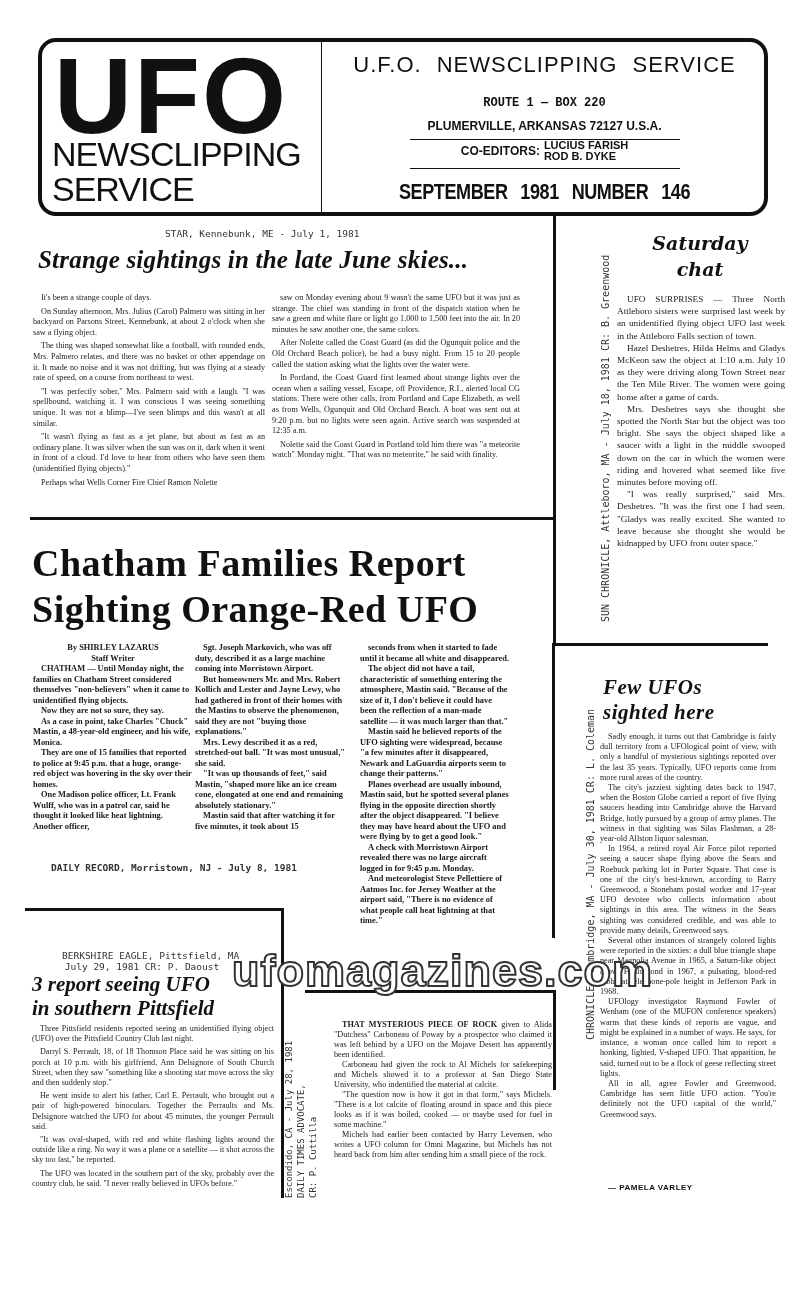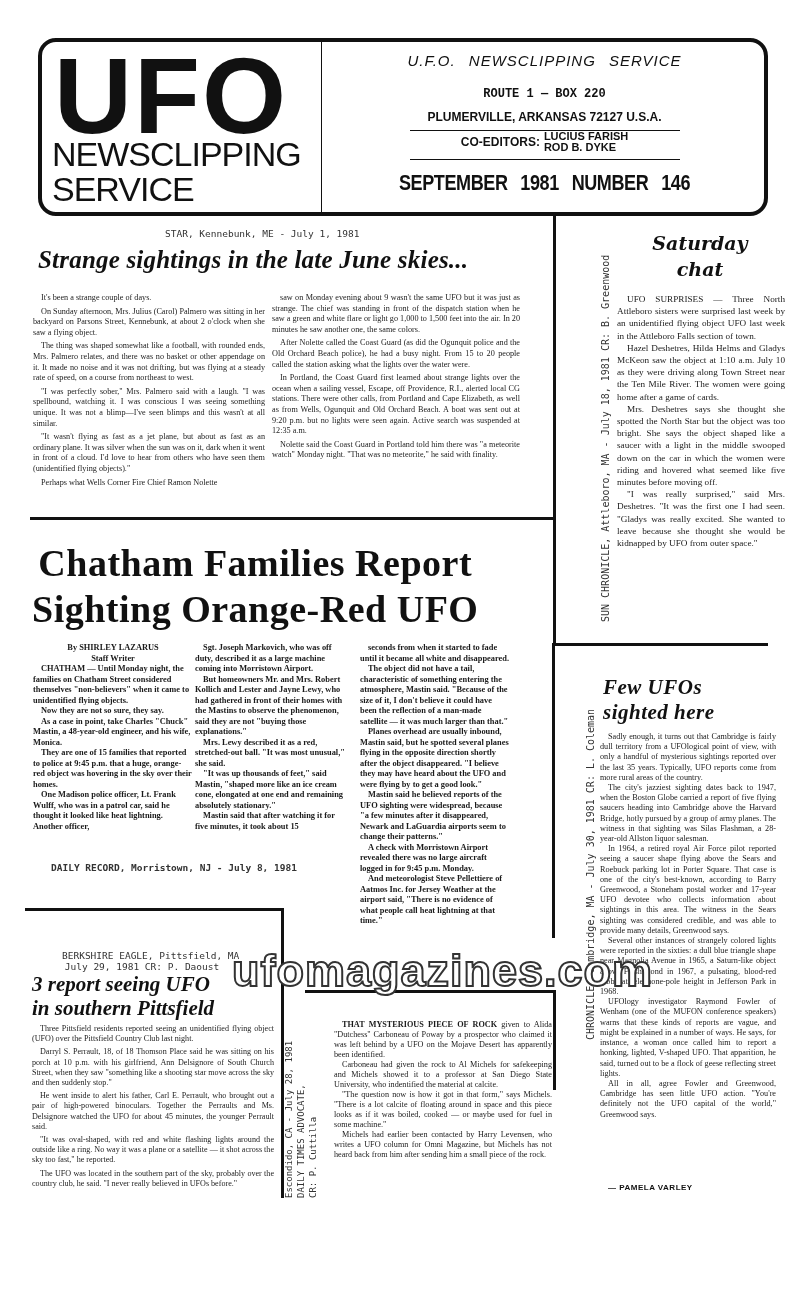--- a/index.html
+++ b/index.html
@@ -8,42 +8,42 @@
 
   .abs { position: absolute; }
 
   
   .masthead { left: 38px; top: 38px; width: 730px; height: 178px; border: 4px solid #111; border-radius: 18px; }
   .mh-left { position: absolute; left: 0; top: 0; width: 280px; height: 100%; border-right: 1.5px solid #111; padding-left: 48px; }
   .mh-ufo { position: absolute; left: 12px; top: 0px; font-family: "Liberation Sans", sans-serif; font-size: 108px; font-weight: 700; line-height: 108px; letter-spacing: 2px; color: #111; }
   .mh-ns { position: absolute; left: 10px; top: 95px; font-family: "Liberation Sans", sans-serif; font-size: 34px; line-height: 34px; letter-spacing: -1px; color: #111; }
   .mh-sv { position: absolute; left: 10px; top: 130px; font-family: "Liberation Sans", sans-serif; font-size: 34px; line-height: 34px; letter-spacing: -1px; color: #111; }
   .mh-right { position: absolute; left: 280px; top: 0; width: 445px; height: 100%; text-align: center; font-family: "Liberation Sans", sans-serif; }
-  .mh-title { margin-top: 10px; font-size: 15px; font-style: italic; letter-spacing: 1px; word-spacing: 8px; }
+  .mh-title { margin-top: 10px; font-size: 22px; letter-spacing: 1px; word-spacing: 8px; }
   .mh-addr1 { margin-top: 18px; font-size: 12px; font-weight: 700; font-family: Liberation Mono, monospace; }
   .mh-addr2 { margin-top: 9px; font-size: 12px; font-weight: 700; }
   .mh-rule { width: 270px; margin: 6px auto 0; border-top: 1.5px solid #111; }
   .mh-editors { display: flex; justify-content: center; align-items: center; margin-top: 0; font-size: 12px; font-weight: 700; gap: 4px; }
   .mh-editor-names { text-align: left; font-size: 11px; line-height: 11px; }
   .mh-issue { margin-top: 10px; font-family: "Liberation Sans", sans-serif; font-size: 22px; font-weight: 700; letter-spacing: -0.5px; word-spacing: 10px; transform: scaleX(0.82); }
 
   
   .vline { background: #111; width: 3px; }
   .hline { background: #111; height: 3px; }
 
   .caption-mono { font-family: "DejaVu Sans Mono", monospace; font-size: 9.5px; color: #333; white-space: nowrap; }
   .vert { writing-mode: vertical-rl; transform: rotate(180deg); font-family: "DejaVu Sans Mono", monospace; font-size: 10px; color: #333; white-space: nowrap; }
 
   .body-sm { font-size: 8.2px; line-height: 10.6px; text-align: justify; color: #222; }
   .body-sm p { text-indent: 8px; margin-bottom: 3px; }
   .body-bold { font-size: 8.4px; line-height: 10.5px; font-weight: 700; color: #1a1a1a; }
   .body-bold p { text-indent: 8px; }
 
   .h-strange { font-size: 25px; font-weight: 700; font-style: italic; letter-spacing: 0.2px; }
-  .h-chatham { font-size: 38px; font-weight: 700; line-height: 46px; letter-spacing: 0.5px; text-align: center; }
+  .h-chatham { font-size: 38px; font-weight: 700; line-height: 46px; letter-spacing: 0.5px; }
   .h-satchat { font-family: "DejaVu Serif", serif; font-size: 19px; font-weight: 700; font-style: italic; text-align: center; line-height: 26px; }
   .h-few { font-size: 21px; font-weight: 700; font-style: italic; line-height: 25px; letter-spacing: 0.5px; }
   .h-pitts { font-size: 21px; font-weight: 700; font-style: italic; line-height: 24px; }
 
   .sat-text { font-size: 9.2px; line-height: 12.2px; text-align: justify; color: #1a1a1a; }
   .sat-text p { text-indent: 10px; }
   .few-text { font-size: 8.2px; line-height: 10.2px; text-align: justify; color: #1a1a1a; }
   .few-text p { text-indent: 8px; }
 
   .watermark { font-family: "Liberation Sans", sans-serif; font-weight: 900; font-size: 45px; color: #fff; -webkit-text-stroke: 2px #333; letter-spacing: 1px; white-space: nowrap; text-align: right; }
@@ -128,22 +128,22 @@
 <div class="abs body-bold" style="left:195px; top:643px; width:152px;">
   <p>Sgt. Joseph Markovich, who was off duty, described it as a large machine coming into Morristown Airport.</p>
   <p>But homeowners Mr. and Mrs. Robert Kollich and Lester and Jayne Lewy, who had gathered in front of their homes with the Mastins to observe the phenomenon, said they are not "buying those explanations."</p>
   <p>Mrs. Lewy described it as a red, stretched-out ball. "It was most unusual," she said.</p>
   <p>"It was up thousands of feet," said Mastin, "shaped more like an ice cream cone, elongated at one end and remaining absolutely stationary."</p>
   <p>Mastin said that after watching it for five minutes, it took about 15</p>
 </div>
 <div class="abs body-bold" style="left:360px; top:643px; width:150px;">
   <p>seconds from when it started to fade until it became all white and disappeared.</p>
   <p>The object did not have a tail, characteristic of something entering the atmosphere, Mastin said. "Because of the size of it, I don't believe it could have been the reflection of a man-made satellite — it was much larger than that."</p>
+  <p>Mastin said he believed reports of the UFO sighting were widespread, because "a few minutes after it disappeared, Newark and LaGuardia airports seem to change their patterns."</p>
   <p>Planes overhead are usually inbound, Mastin said, but he spotted several planes flying in the opposite direction shortly after the object disappeared. "I believe they may have heard about the UFO and were flying by to get a good look."</p>
-  <p>Mastin said he believed reports of the UFO sighting were widespread, because "a few minutes after it disappeared, Newark and LaGuardia airports seem to change their patterns."</p>
   <p>A check with Morristown Airport revealed there was no large aircraft logged in for 9:45 p.m. Monday.</p>
   <p>And meteorologist Steve Pellettiere of Aatmos Inc. for Jersey Weather at the airport said, "There is no evidence of what people call heat lightning at that time."</p>
 </div>
 <div class="abs caption-mono" style="left:51px; top:862px;font-weight:bold;">DAILY RECORD, Morristown, NJ - July 8, 1981</div>
 
 <div class="abs vert" style="left:585px; top:670px; height:370px;">CHRONICLE, Cambridge, MA - July 30, 1981  CR: L. Coleman</div>
 <div class="abs h-few" style="left:603px; top:675px;">
   <div>Few UFOs</div>
   <div>sighted here</div>
 </div>

